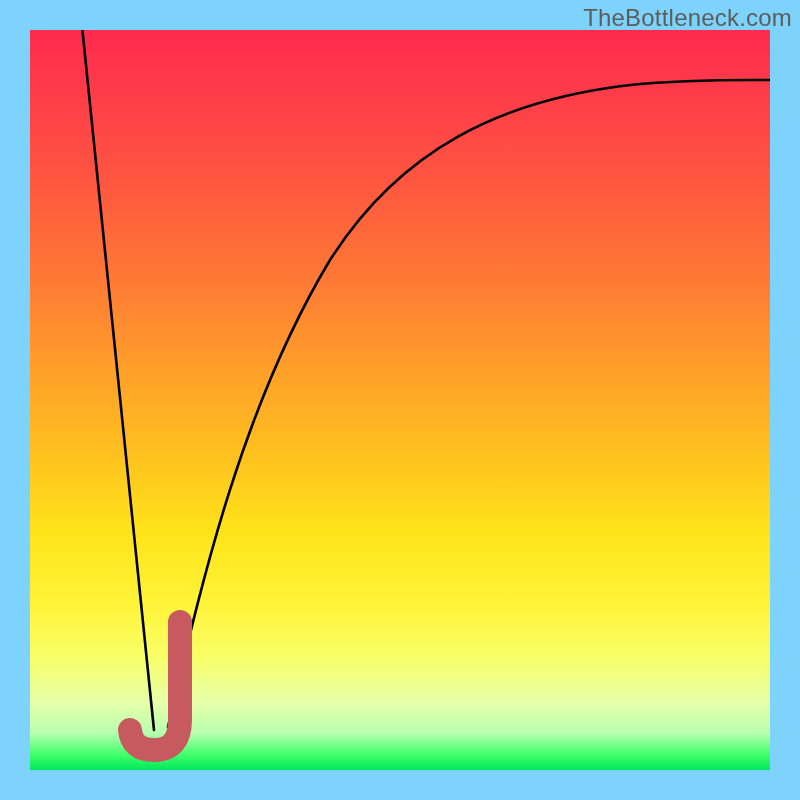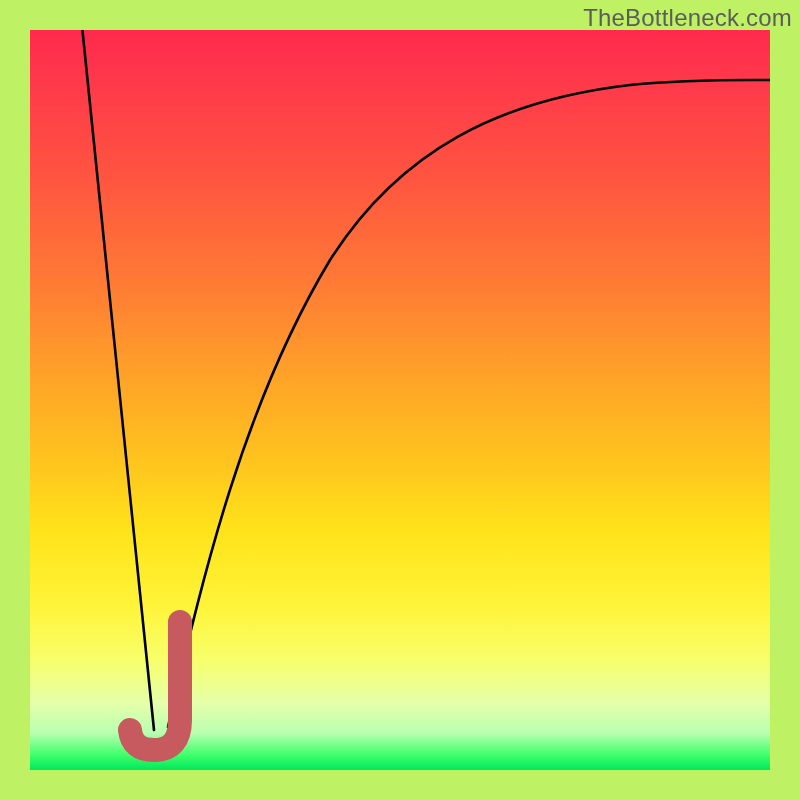--- a/index.html
+++ b/index.html
@@ -7,21 +7,21 @@
     padding: 0;
     width: 800px;
     height: 800px;
     overflow: hidden;
     background: #000;
     font-family: Arial, Helvetica, sans-serif;
   }
   .frame {
     position: absolute;
     inset: 0;
-    background: #bef264;
+    background: #7dd3fc;
   }
   .plot {
     position: absolute;
     left: 30px;
     top: 30px;
     width: 740px;
     height: 740px;
     overflow: hidden;
   }
   .gradient {

